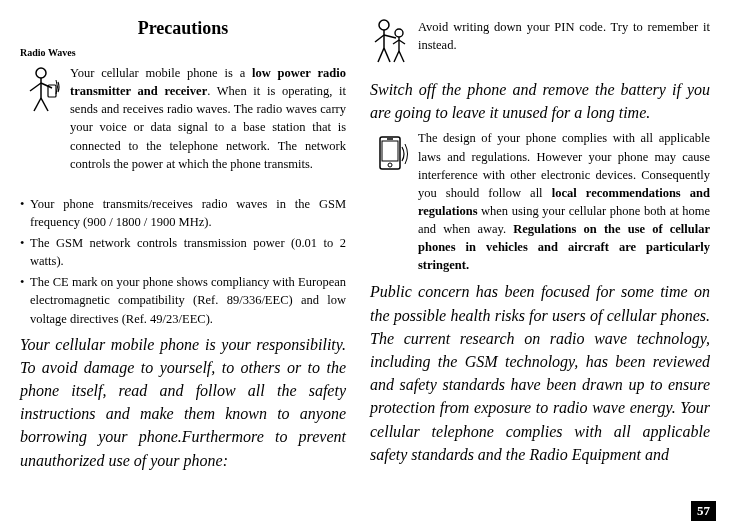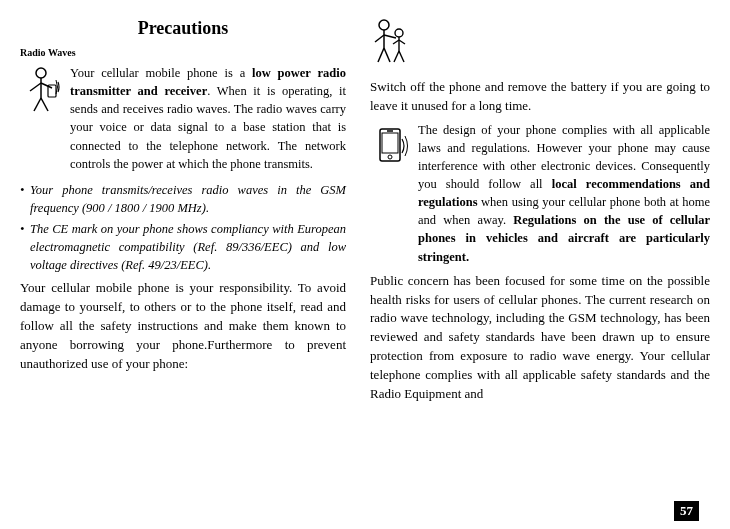--- a/index.html
+++ b/index.html
@@ -36,75 +36,75 @@
     }
     h2.section-title {
       font-size: 10px;
       font-weight: bold;
       margin-bottom: 6px;
       font-family: serif;
     }
     .icon-text-block {
       display: flex;
       gap: 8px;
-      margin-bottom: 8px;
+      margin-bottom: 22px;
     }
     .icon-placeholder {
       flex-shrink: 0;
       width: 42px;
       height: 60px;
       display: flex;
       align-items: center;
       justify-content: center;
     }
     .text-block {
       font-size: 12.5px;
       line-height: 1.45;
       text-align: justify;
     }
     .text-block .bold { font-weight: bold; }
     p.body-para {
-      font-size: 13px;
+      font-size: 16px;
       line-height: 1.45;
       text-align: justify;
       margin-bottom: 5px;
+      font-style: italic;
     }
     ul.bullet-list {
       list-style: none;
       padding-left: 0;
       margin-bottom: 5px;
     }
     ul.bullet-list li {
       font-size: 12.5px;
       line-height: 1.45;
       text-align: justify;
       margin-bottom: 3px;
       padding-left: 10px;
       position: relative;
-      font-style: italic;
     }
     ul.bullet-list li::before {
       content: "•";
       position: absolute;
       left: 0;
     }
     .right-icon-block {
       display: flex;
       gap: 8px;
       margin-bottom: 6px;
     }
     .small-icon {
       flex-shrink: 0;
       width: 40px;
       height: 54px;
     }
     .page-num {
       position: absolute;
       bottom: 8px;
-      right: 31px;
+      right: 14px;
       font-size: 13px;
       font-weight: bold;
       background: #000;
       color: #fff;
       padding: 2px 6px;
     }
   </style>
 </head>
 <body>
 
@@ -135,20 +135,21 @@
           <path d="M34 14 Q37 21 34 28" fill="none" stroke="#000" stroke-width="1"></path>
         </svg>
       </div>
       <div class="text-block">
         <span>Your cellular mobile phone is a </span><span class="bold">low power radio transmitter and receiver</span><span>. When it is operating, it sends and receives radio waves. The radio waves carry your voice or data signal to a base station that is connected to the telephone network. The network controls the power at which the phone transmits.</span>
       </div>
     </div>
 
     <ul class="bullet-list">
       <li>Your phone transmits/receives radio waves in the GSM frequency (900 / 1800 / 1900 MHz).</li>
+      <li>The GSM network controls transmission power (0.01 to 2 watts).</li>
       <li>The CE mark on your phone shows compliancy with European electromagnetic compatibility (Ref. 89/336/EEC) and low voltage directives (Ref. 49/23/EEC).</li>
     </ul>
 
     <p class="body-para">Your cellular mobile phone is your responsibility. To avoid damage to yourself, to others or to the phone itself, read and follow all the safety instructions and make them known to anyone borrowing your phone.Furthermore to prevent unauthorized use of your phone:</p>
   </div>
 
   <div class="right-col">
 
     <div class="right-icon-block">
       <div class="small-icon">
@@ -170,20 +171,21 @@
           <line x1="29" y1="19" x2="29" y2="33" stroke="#000" stroke-width="1.4"></line>
 
           <line x1="29" y1="22" x2="23" y2="26" stroke="#000" stroke-width="1.4"></line>
           <line x1="29" y1="22" x2="35" y2="26" stroke="#000" stroke-width="1.4"></line>
 
           <line x1="29" y1="33" x2="24" y2="44" stroke="#000" stroke-width="1.4"></line>
           <line x1="29" y1="33" x2="34" y2="44" stroke="#000" stroke-width="1.4"></line>
         </svg>
       </div>
       <div class="text-block">
+        <p>Avoid writing down your PIN code. Try to remember it instead.</p>
       </div>
     </div>
 
     <p class="body-para">Switch off the phone and remove the battery if you are going to leave it unused for a long time.</p>
 
     <div class="right-icon-block">
       <div class="small-icon">
         
         <svg viewBox="0 0 40 54" width="40" height="54">
 

